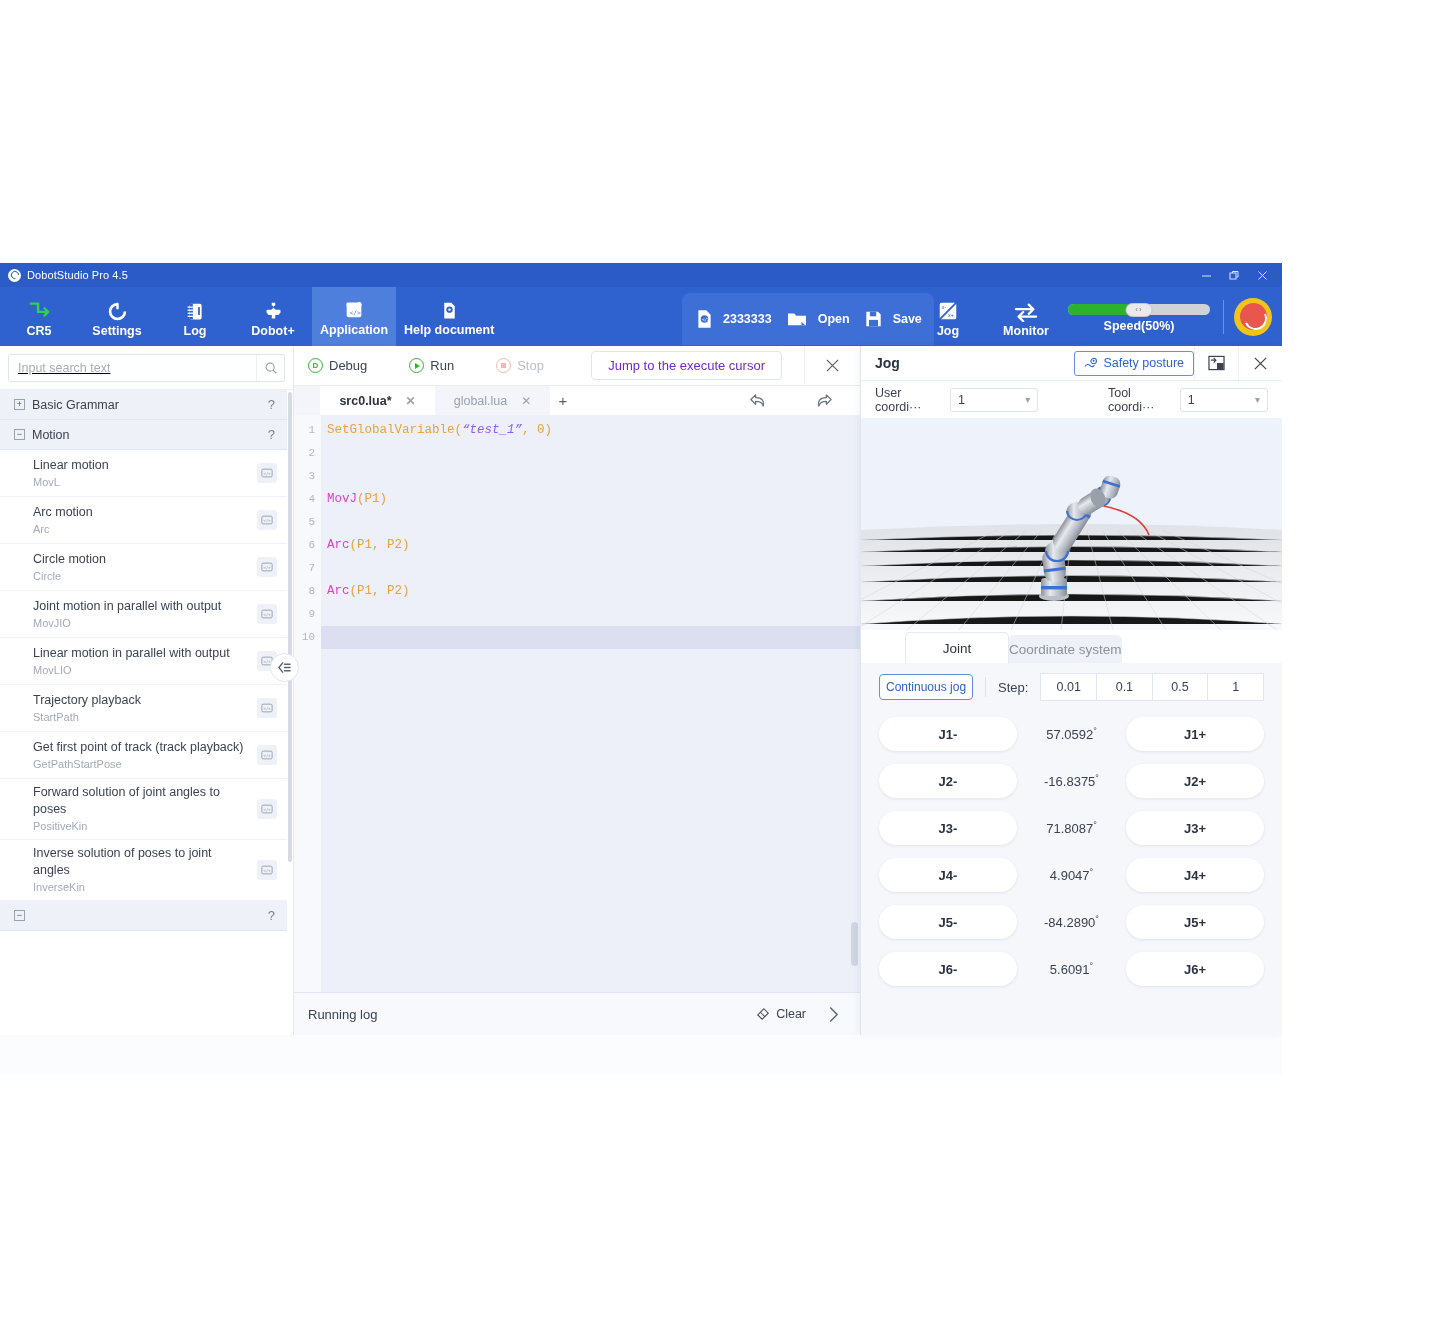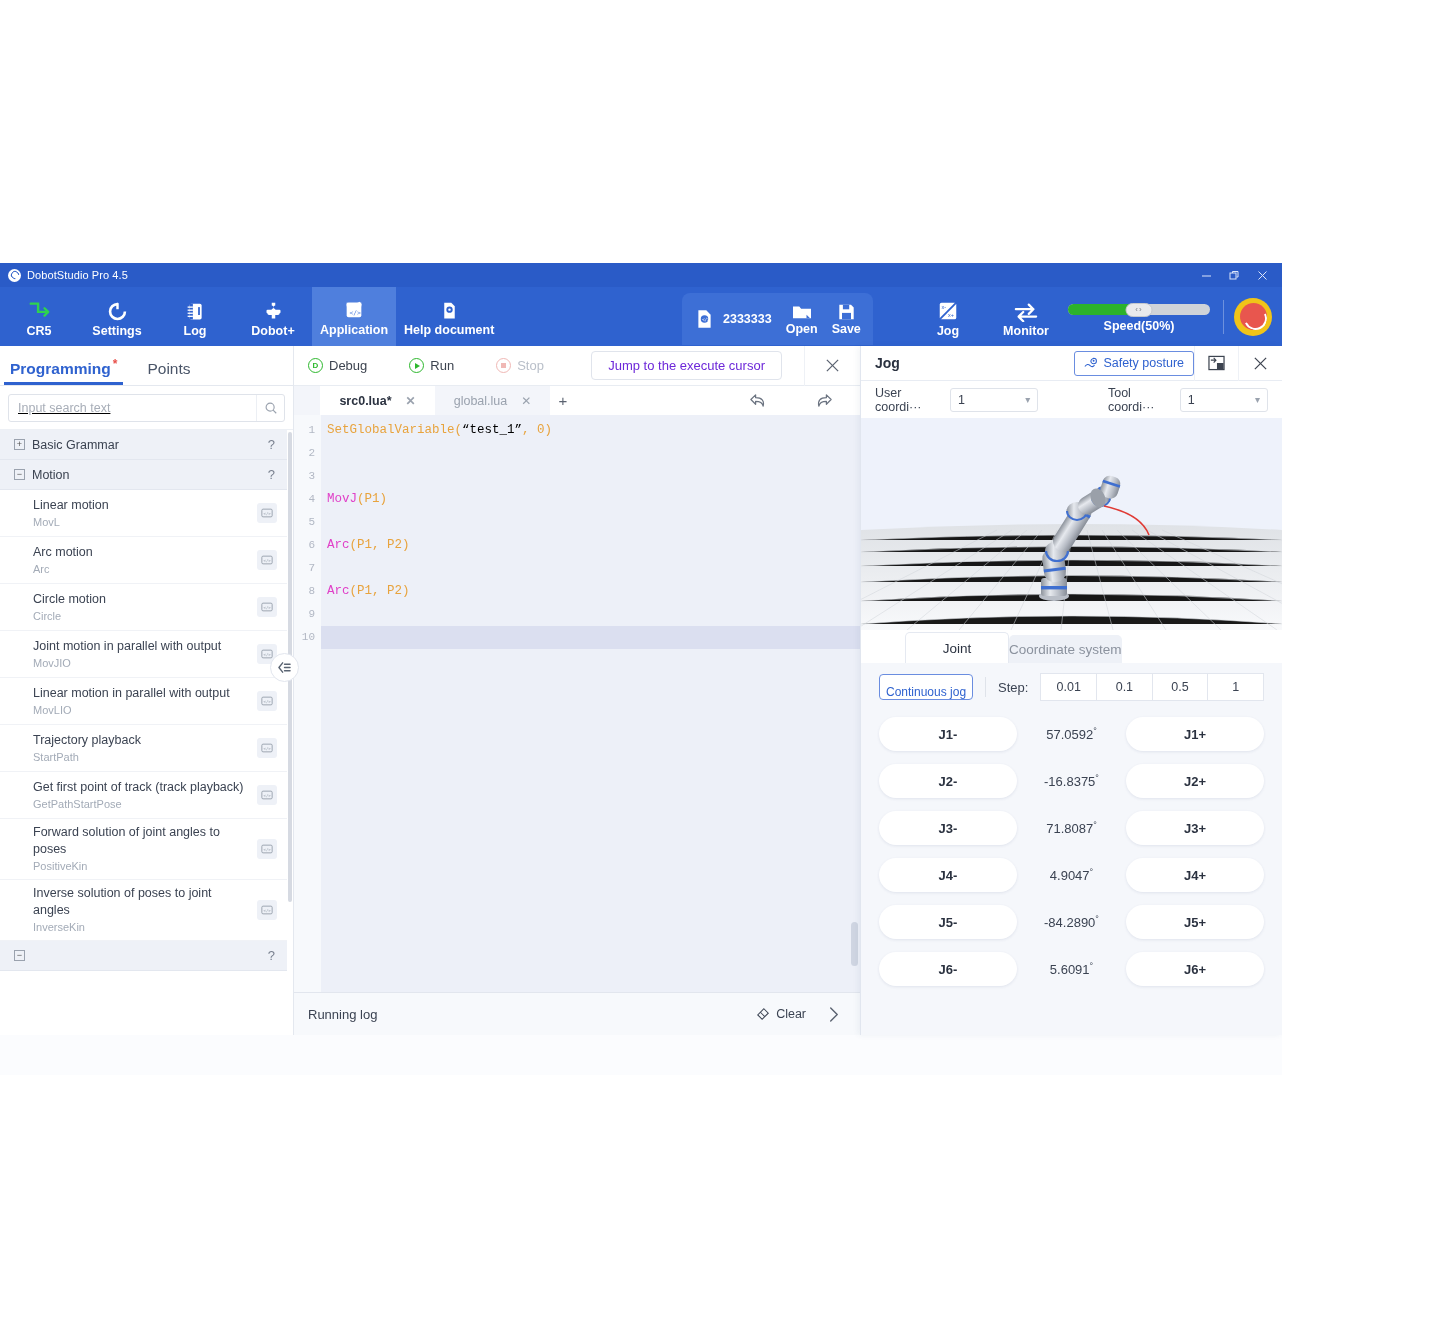--- a/index.html
+++ b/index.html
@@ -58,21 +58,21 @@
   .rb-item.wide { width: auto; padding: 0 8px; }
 
   .file-group {
     position: absolute; left: 682px; top: 6px;
     height: 52px; background: #3d6fd6; border-radius: 8px 8px 0 0;
     display: flex; align-items: center; padding: 0 12px; gap: 14px;
   }
   .fg-doc { display: flex; align-items: center; gap: 8px; }
   .fg-name { color: #fff; font-size: 12.5px; font-weight: 600; }
   .fg-btn {
-    display: flex; flex-direction: column; align-items: center; gap: 1px;
+    display: flex; flex-direction: row; align-items: center; gap: 10px;
     color: #fff; cursor: default;
   }
   .fg-btn .lbl { font-size: 12.5px; font-weight: 600; }
 
   .right-group {
     position: absolute; right: 0; top: 0; height: 59px;
     display: flex; align-items: center; gap: 0; padding-right: 10px;
   }
   .speed-wrap {
     display: flex; flex-direction: column; align-items: center;
@@ -252,21 +252,21 @@
   }
   .gutter div { height: 23px; line-height: 23px; }
   .code {
     flex: 1; padding-top: 4px; font-family: "Liberation Mono", monospace;
     font-size: 12.5px; position: relative;
   }
   .cline { height: 23px; line-height: 23px; padding-left: 6px; white-space: pre; }
   .cline.cur { background: #dbdff0; }
   .tok-fn { color: #e8a33d; }
   .tok-fn2 { color: #e040c8; }
-  .tok-str { color: #000000; }
+  .tok-str { color: #8b5cf6; font-style: italic; }
   .tok-num { color: #e8a33d; }
   .tok-par { color: #e8a33d; }
   .tok-arg { color: #e8a33d; }
   .ed-sb {
     position: absolute; right: 2px; bottom: 26px; width: 7px; height: 44px;
     background: #cfd5e2; border-radius: 4px;
   }
 
   
   .jog-panel {
@@ -312,21 +312,21 @@
     height: 28px; min-width: 104px; display: flex; align-items: center;
     justify-content: center; font-size: 13.5px; color: #8b929e;
     background: #eef1f7; border-radius: 5px 5px 0 0; cursor: default;
   }
   .jt.active { background: #fff; color: #2b3240; height: 31px; border: 1px solid #e5e9f1; border-bottom: 0; }
 
   .jog-area { flex: 1; background: #f5f7fb; padding: 10px 18px 0 18px; }
   .step-row { display: flex; align-items: center; gap: 0; margin-bottom: 12px; }
   .cont-jog {
     height: 26px; border: 1px solid #6a8de0; border-radius: 4px;
-    color: #2f62cf; font-size: 12px; display: flex; align-items: flex-end;
+    color: #2f62cf; font-size: 12px; display: flex; align-items: center;
     padding: 0 6px; background: #fff; cursor: default;
   }
   .step-div { width: 1px; height: 20px; background: #dfe3ea; margin: 0 12px; }
   .step-lbl { font-size: 13px; color: #3b4352; margin-right: 12px; }
   .step-group { display: flex; flex: 1; }
   .step-btn {
     flex: 1; height: 28px; border: 1px solid #e2e6ee; background: #fff;
     display: flex; align-items: center; justify-content: center;
     font-size: 12.5px; color: #3b4352; margin-left: -1px; cursor: default;
   }
@@ -528,28 +528,20 @@
       <div class="vdiv"></div>
       <div class="estop">
         <div class="inner"></div>
       </div>
     </div>
   </div>
 
   <div class="body-row">
 
     <div class="left-panel">
-      <div class="lp-tabs">
-        <div class="lp-tab active">
-          <span>Programming</span><span class="star">*</span>
-        </div>
-        <div class="lp-tab">
-          <span>Points</span>
-        </div>
-      </div>
 
       <div class="search-row">
         <div class="search-box">
           <input type="text" placeholder="Input search text" style="">
           <div class="search-ico">
             <svg width="14" height="14" viewBox="0 0 16 16">
                 <circle cx="7" cy="7" r="4.6" fill="none" stroke="#9aa2ae" stroke-width="1.3"></circle>
                 <line x1="10.4" y1="10.4" x2="14" y2="14" stroke="#9aa2ae" stroke-width="1.3"></line>
               </svg>
           </div>

